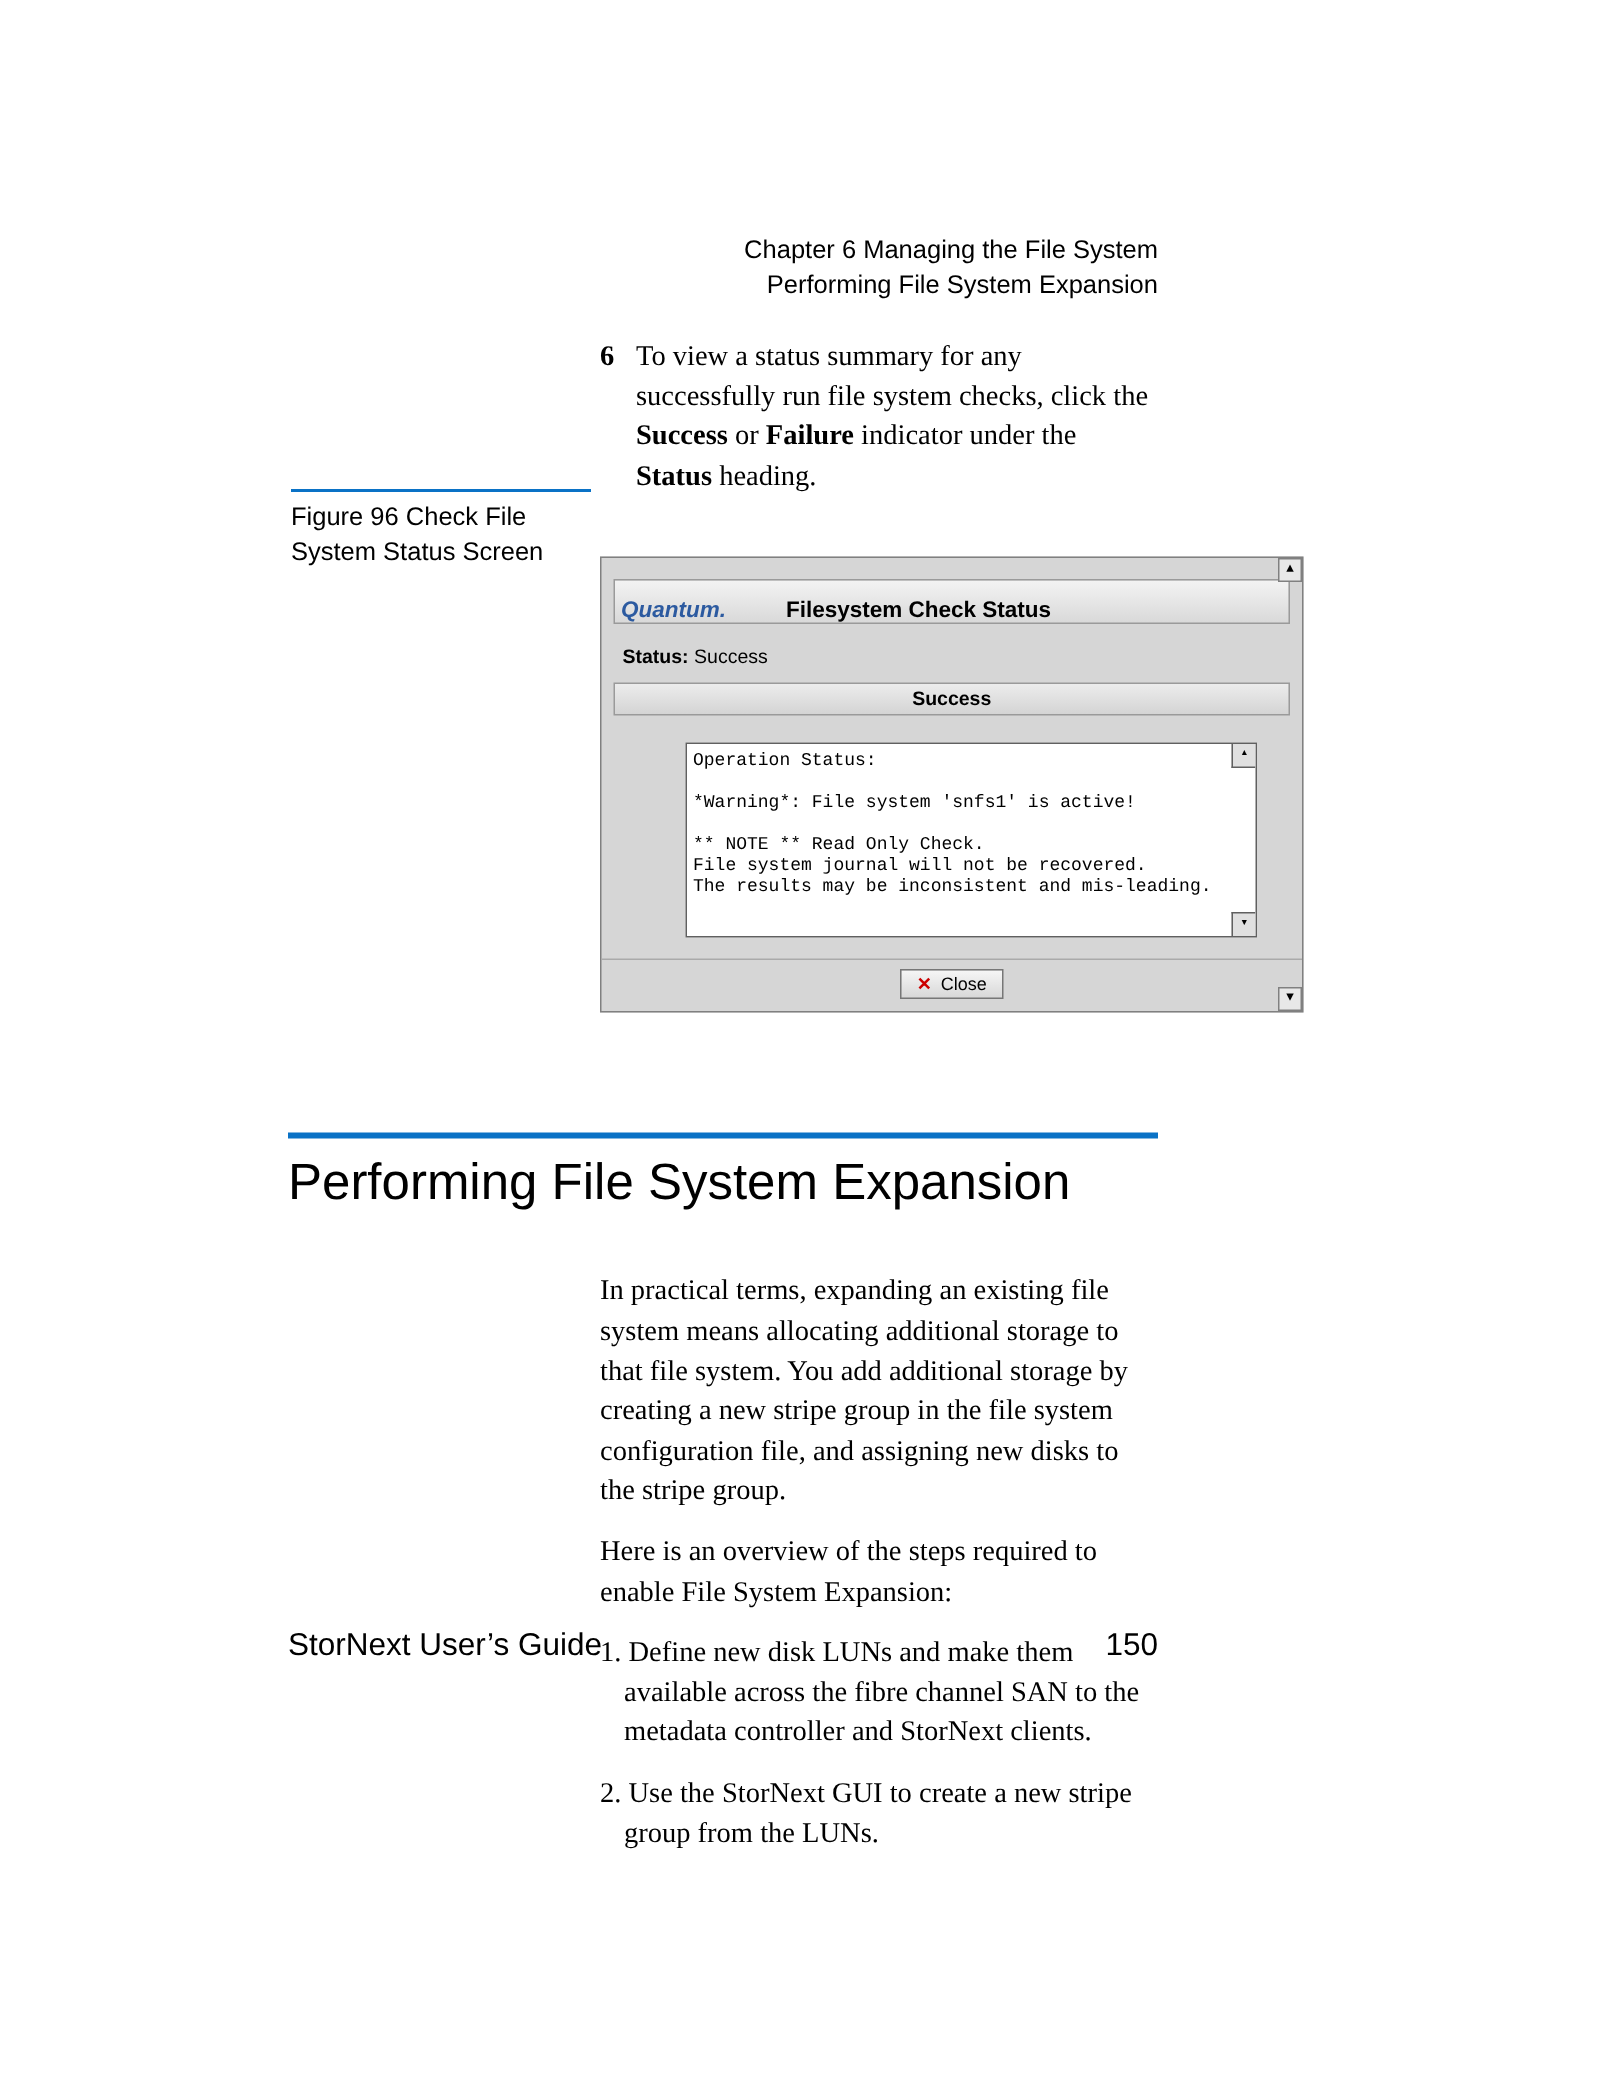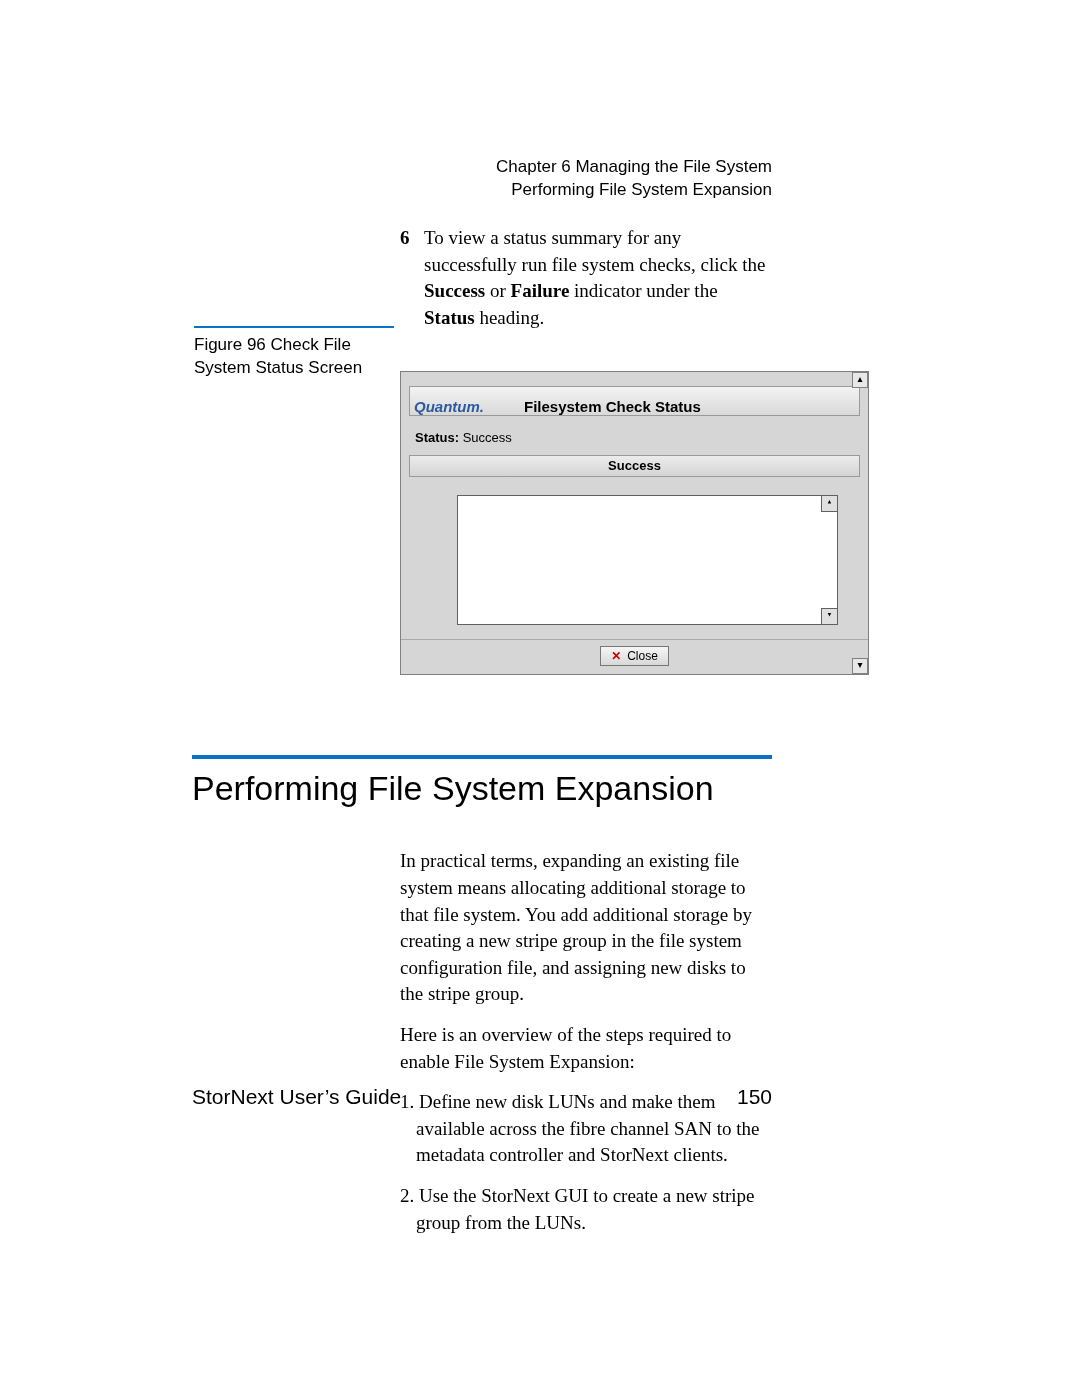--- a/index.html
+++ b/index.html
@@ -226,21 +226,27 @@
         <span class="title-center">Filesystem Check Status</span>
       </div>
 
       <div class="info-row">
         <span class="info-label">Status:</span>
         <span>Success</span>
       </div>
 
       <div class="details-bar">Success</div>
 
-      <div class="details-box"><div class="mini-up">▴</div><div class="mini-down">▾</div></div>
+      <div class="details-box"><span>Operation Status:
+
+*Warning*: File system 'snfs1' is active!
+
+** NOTE ** Read Only Check.
+File system journal will not be recovered.
+The results may be inconsistent and mis-leading.</span><div class="mini-up">▴</div><div class="mini-down">▾</div></div>
 
       <div class="close-row">
         <span class="close-btn">
           <span class="close-x">✕</span>
           <span>Close</span>
         </span>
       </div>
     </div>
   </div>
 

